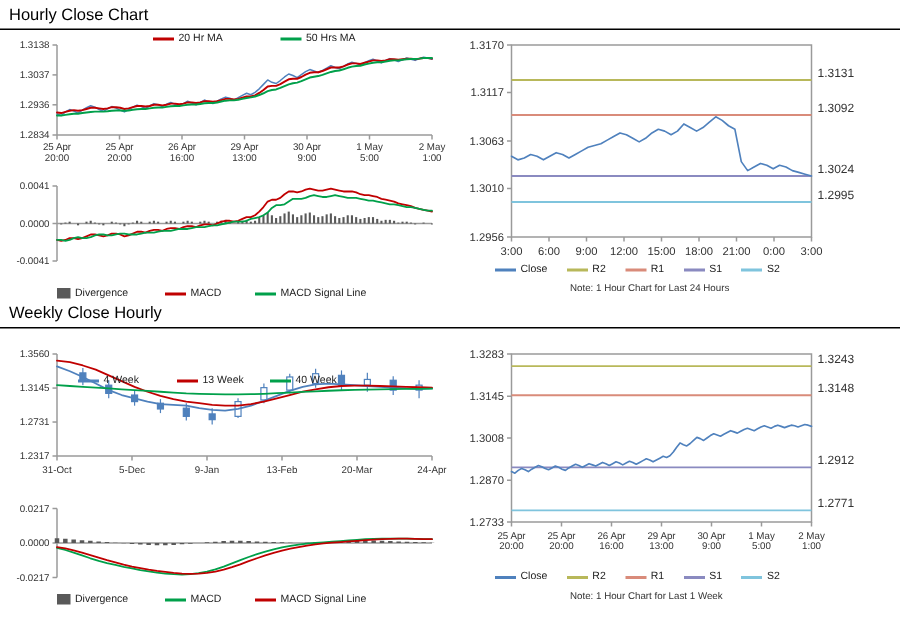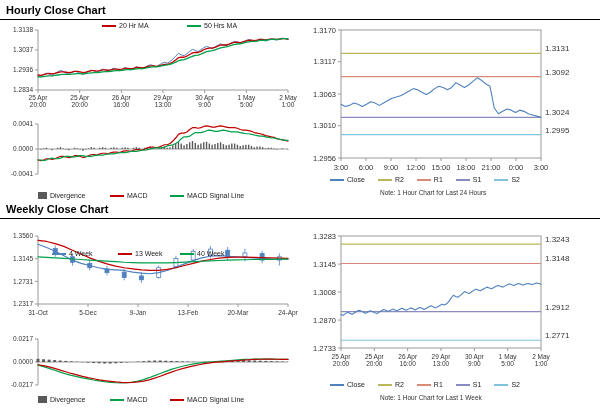--- a/index.html
+++ b/index.html
@@ -1,18 +1,18 @@
 <!DOCTYPE html>
 <html><head>
 <meta charset="utf-8">
 <style>
   html,body{margin:0;padding:0;}
   body{width:600px;height:413px;background:#ffffff;font-family:"Liberation Sans",sans-serif;color:#000;overflow:hidden;}
   .panel{position:absolute;}
-  .section-title{font-size:11px;font-weight:bold;color:#000;}
+  .section-title{font-size:11px;font-weight:normal;color:#000;}
   .hr-line{position:absolute;height:1px;background:#000;}
   .legend{position:absolute;display:flex;align-items:center;gap:3px;font-size:7px;color:#222;white-space:nowrap;}
   .legend .swatch{display:inline-block;width:14px;height:2px;}
   .legend .swatchbox{display:inline-block;width:9px;height:7px;}
   .note{position:absolute;font-size:6.5px;color:#333;white-space:nowrap;}
   svg{display:block;}
 </style>
 </head>
 <body>
 
@@ -238,21 +238,21 @@
   <span>R2</span>
   <span class="swatch" style="background:#d98b7a;margin-left:10px;"></span>
   <span>R1</span>
   <span class="swatch" style="background:#8a8ac0;margin-left:10px;"></span>
   <span>S1</span>
   <span class="swatch" style="background:#7fc4dd;margin-left:10px;"></span>
   <span>S2</span>
 </div>
 <div class="note" style="left:380px;top:189px;">Note: 1 Hour Chart for Last 24 Hours</div>
 
-<div class="section-title" style="position:absolute;left:6px;top:203px;">Weekly Close Chart</div>
+<div class="section-title" style="position:absolute;left:6px;top:203px;">Weekly Close Hourly</div>
 <div class="hr-line" style="left:0px;top:218px;width:600px;"></div>
 
 <div class="panel" id="weekly-price-panel" style="left:0px;top:228px;width:300px;height:100px;">
   <svg width="300" height="100" id="svg-weekly-price">
       <g>
         <line x1="38" y1="8" x2="38" y2="76" stroke="#9a9a9a" stroke-width="1"></line>
         <line x1="38" y1="76" x2="288" y2="76" stroke="#9a9a9a" stroke-width="1"></line>
         <line x1="35" y1="76" x2="38" y2="76" stroke="#9a9a9a" stroke-width="1"></line>
         <text x="33" y="78.2" font-size="6.5" text-anchor="end" fill="#333" font-family="&quot;Liberation Sans&quot;, sans-serif">1.2317</text>
         <line x1="35" y1="53.35156878519718" x2="38" y2="53.35156878519718" stroke="#9a9a9a" stroke-width="1"></line>

